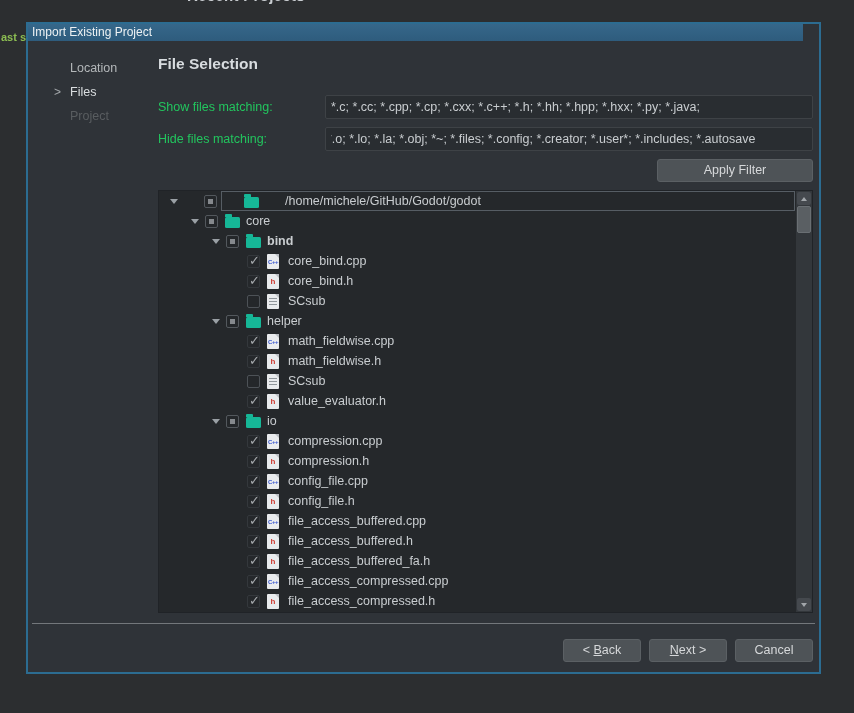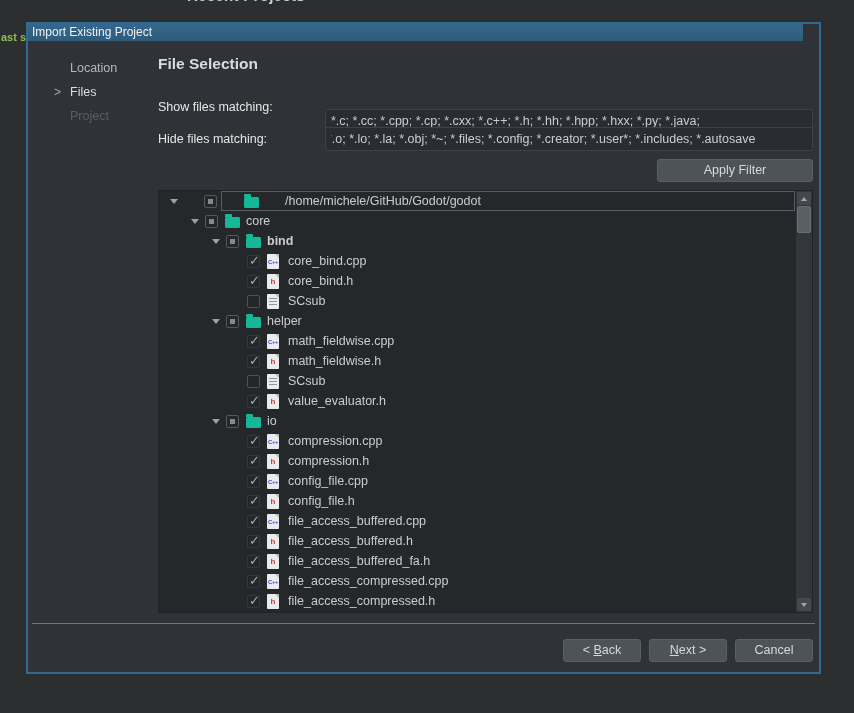--- a/index.html
+++ b/index.html
@@ -26,27 +26,27 @@
   
   .sidebar { position:absolute; left:24px; top:32px; width:100px; }
   .side-item { display:flex; height:24px; align-items:center; font-size:12.5px; }
   .side-arrow { width:18px; color:#a4a8ab; font-size:12px; text-align:left; padding-left:2px; }
   .side-item.visited .side-label { color:#b4b8ba; }
   .side-item.current .side-label { color:#dadee0; }
   .side-item.disabled .side-label { color:#595d60; }
 
   .heading { position:absolute; left:130px; top:31px; font-size:15.5px; font-weight:bold; color:#d8dcdf; }
 
-  .field-label { position:absolute; left:130px; height:24px; line-height:24px; font-size:12.5px; color:#e5e5e5; }
+  .field-label { position:absolute; left:130px; height:24px; line-height:24px; font-size:12.5px; color:#22c55e; }
   .lbl-show { top:71px; } .lbl-hide { top:103px; }
   .filter-input { position:absolute; left:297px; width:488px; height:24px;
                   background:#292d31; border:1px solid #3e4246; border-radius:2px;
                   color:#c9cdd0; font-size:12.5px; padding:0 5px;
                   font-family:"Liberation Sans","DejaVu Sans",sans-serif; outline:none; }
-  .inp-show { top:71px;margin-top:14px; } .inp-hide { top:103px; text-indent:-4px; }
+  .inp-show { top:71px; } .inp-hide { top:103px; text-indent:-4px; }
 
   .btn { background:#4e5357; border:1px solid #5b6064; border-radius:3px;
          color:#d6d8da; font-size:12.5px; text-align:center;
          font-family:"Liberation Sans","DejaVu Sans",sans-serif; cursor:default; }
   .apply-btn { position:absolute; left:629px; top:135px; width:156px; height:23px; line-height:21px; }
   .mn { text-decoration:underline; }
 
   
   .tree { position:absolute; left:130px; top:166px; width:655px; height:423px;
           background:#25282b; border:1px solid #202327; overflow:hidden; }

